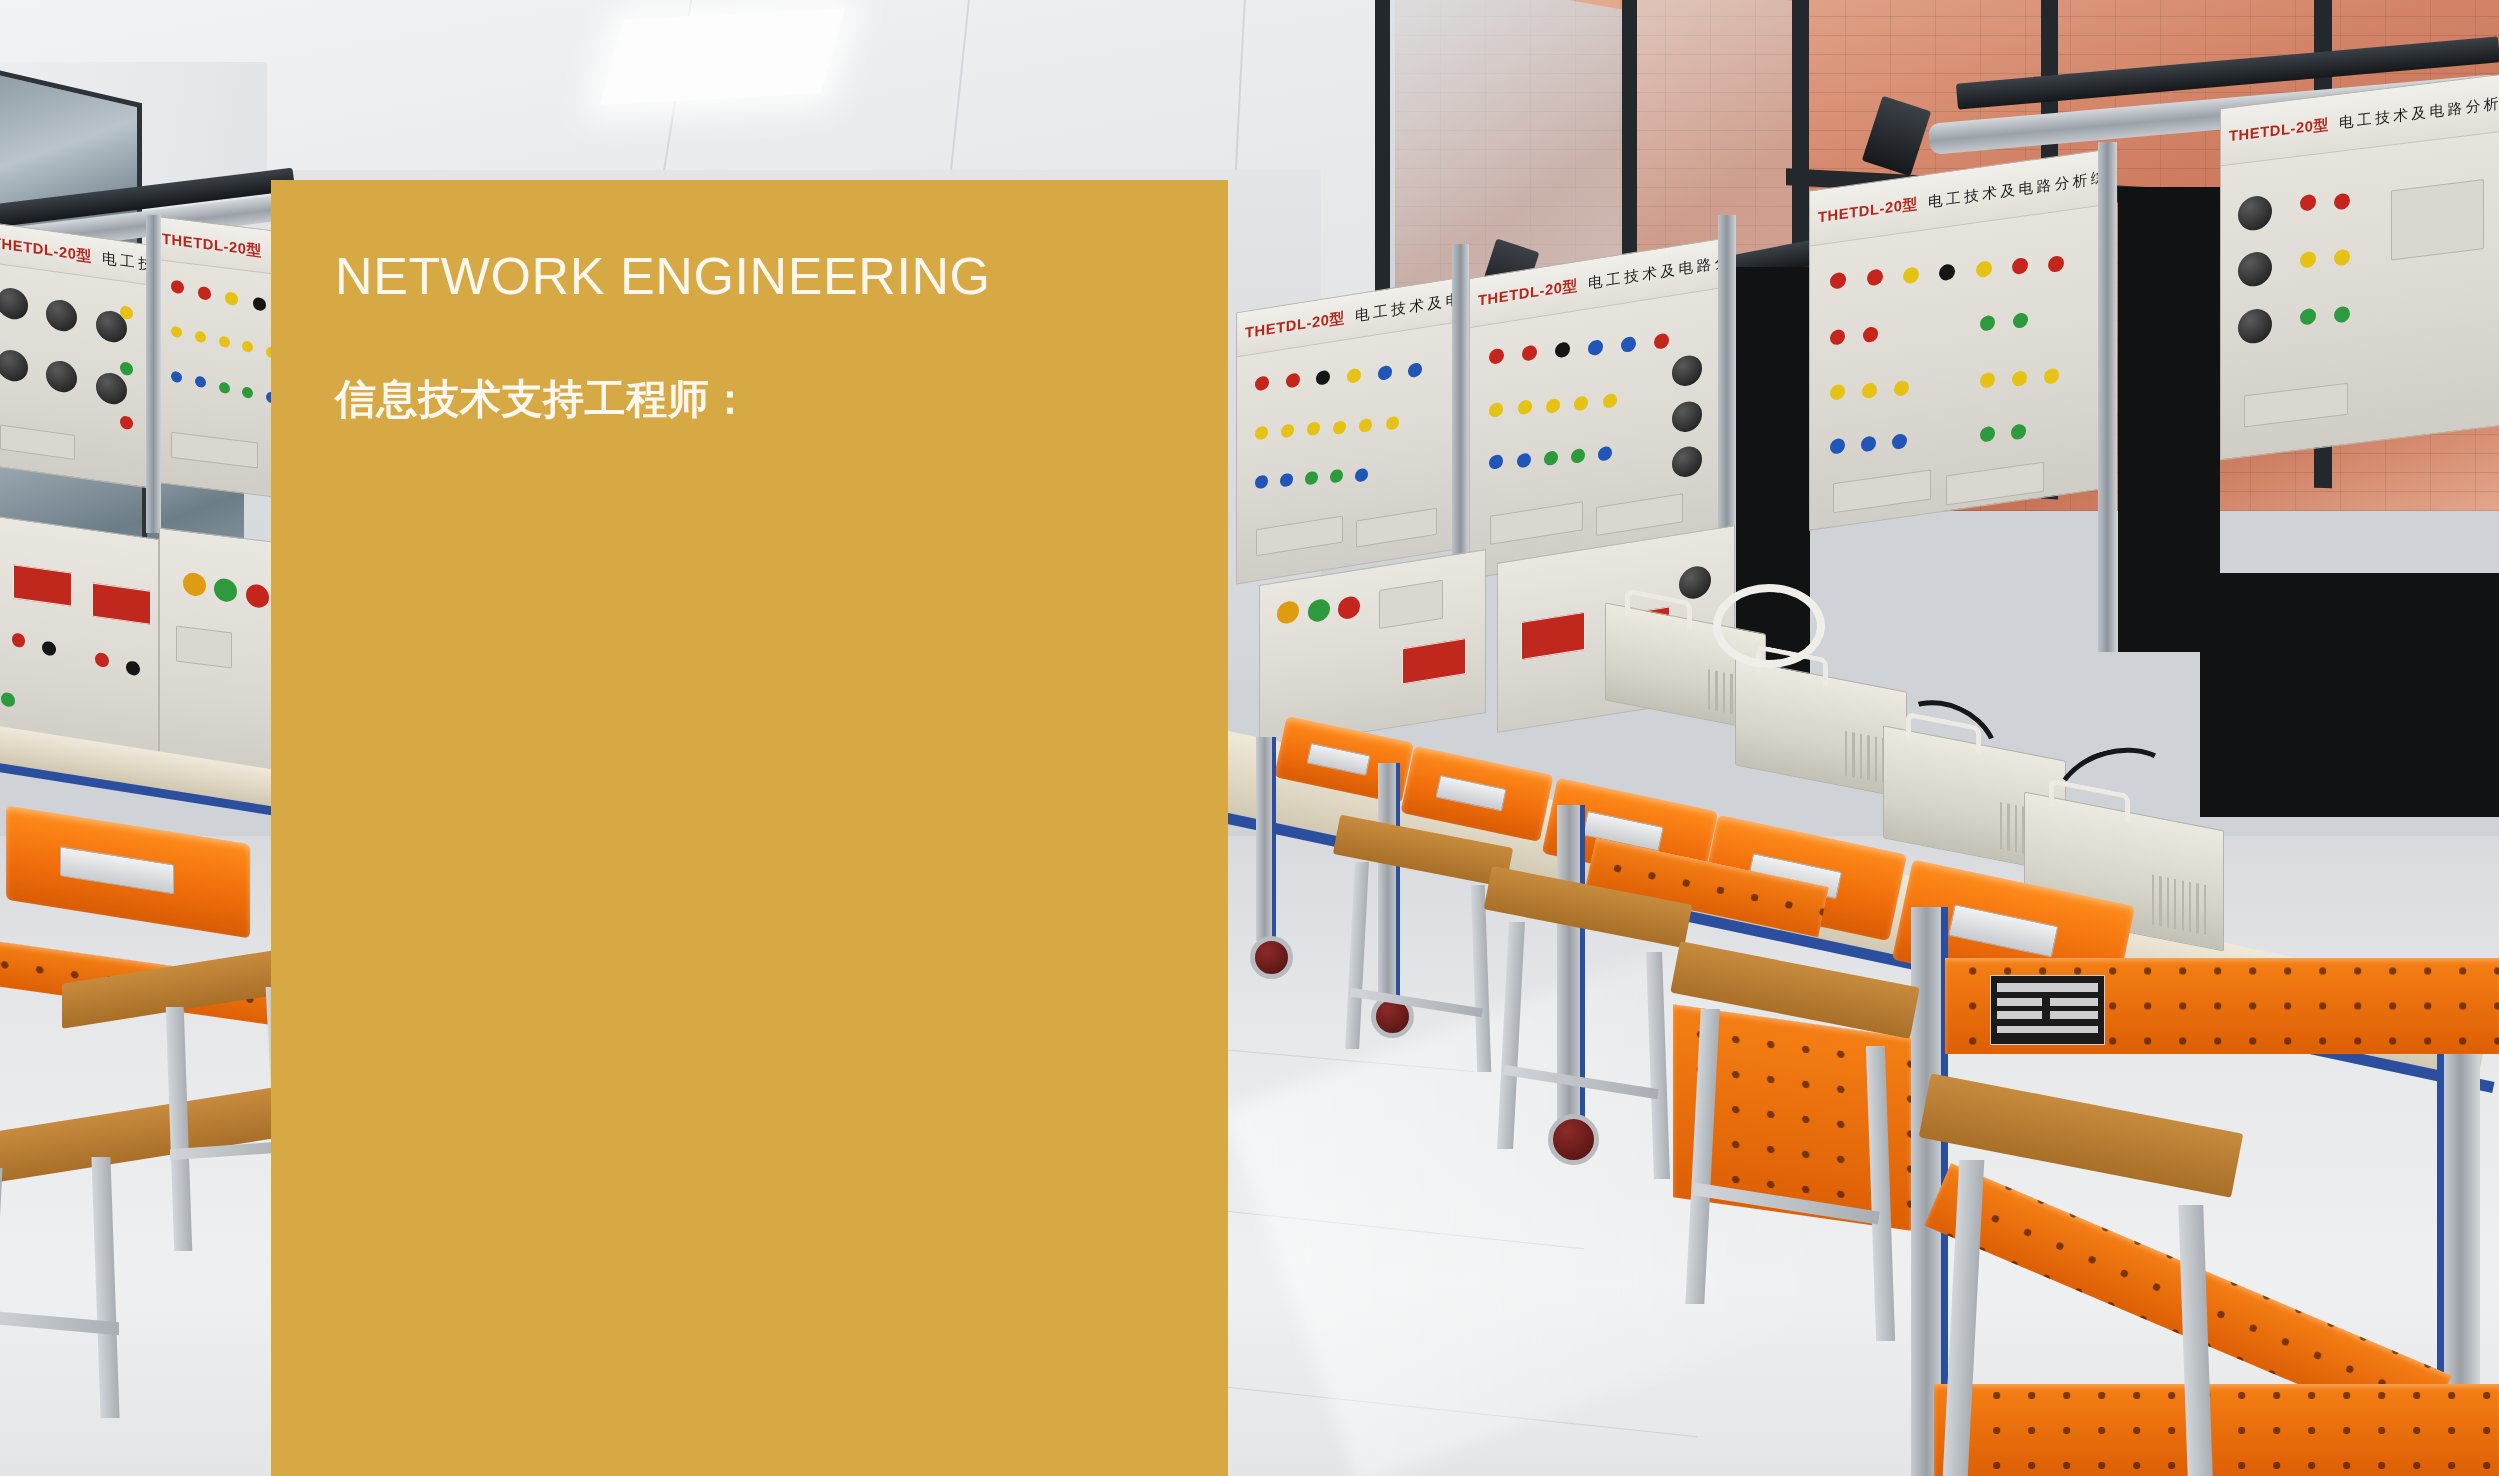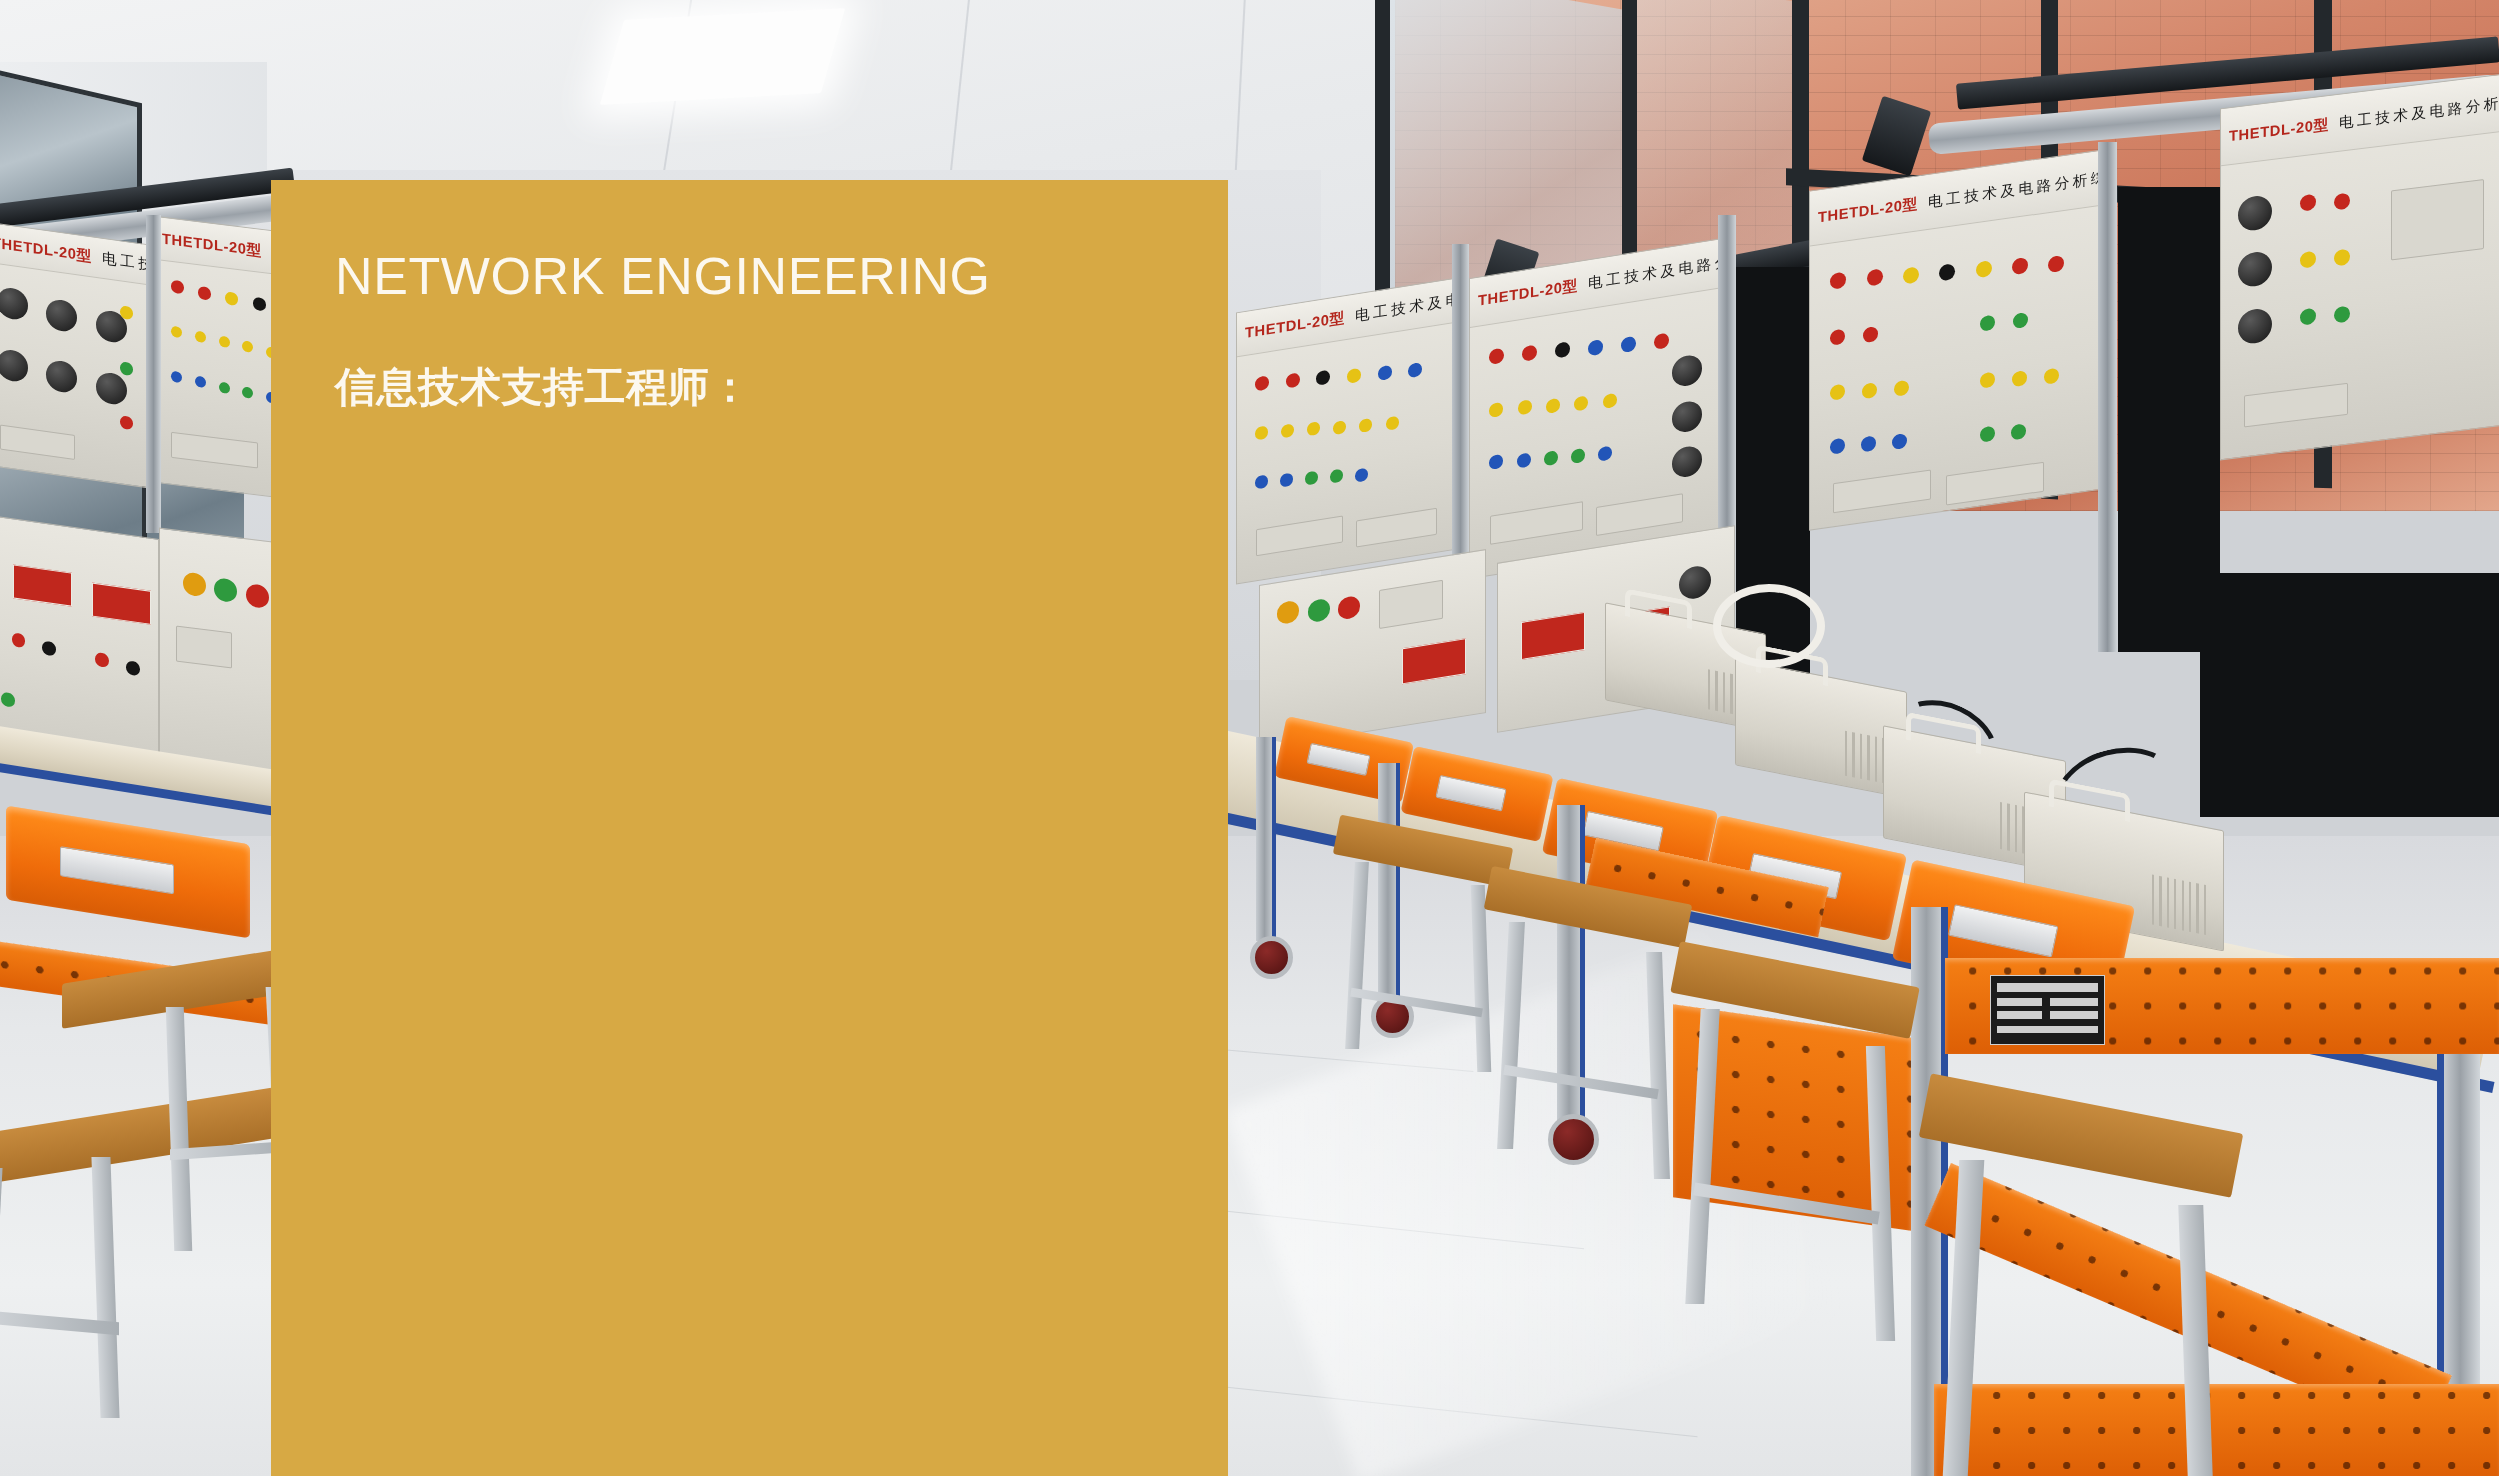--- a/index.html
+++ b/index.html
@@ -151,21 +151,21 @@
     background:#d7a944;
     padding:0;
   }
   .card-inner{padding:69px 41px 0 64px;}
   .t-cn{
     color:#fcf8ef;font-size:60px;line-height:1.02;letter-spacing:1.1px;font-weight:500;
     margin:0 0 3.4px 0;
   }
   .t-en{
     color:#fcf8ef;font-size:52px;line-height:1.04;letter-spacing:0.6px;font-weight:400;
-    margin:0 0 36px 0;white-space:nowrap;
+    margin:0 0 48px 0;white-space:nowrap;
   }
   .heading{
     color:#fcf8ef;font-size:41px;line-height:1.1;font-weight:bold;letter-spacing:0.6px;
     margin:0 0 17px 0;
   }
   .body{
     color:#fcf8ef;font-size:34px;line-height:1.30;font-weight:bold;letter-spacing:0px;
     margin:0;
   }
   .sep{height:26px;}

